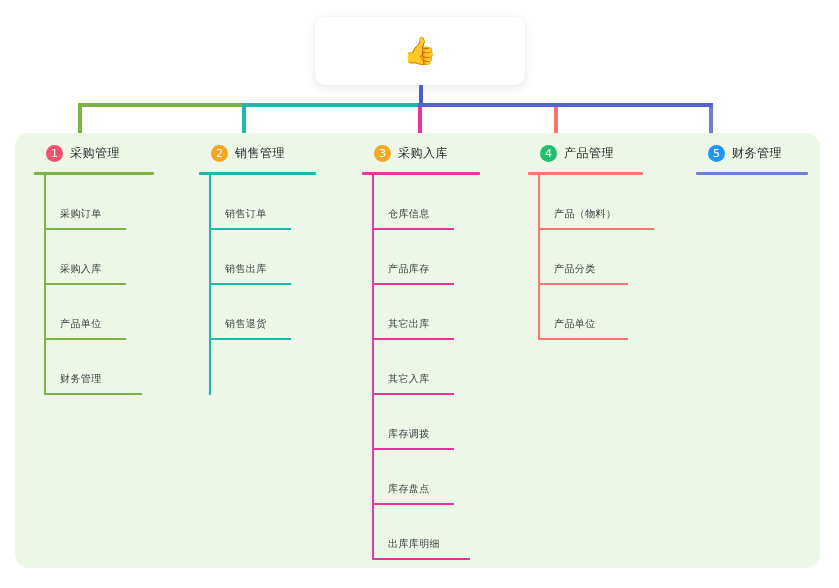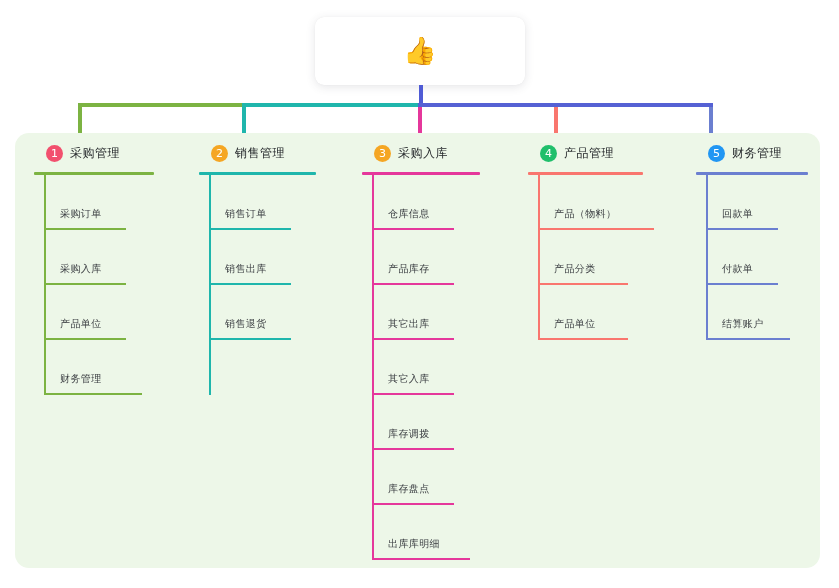--- a/index.html
+++ b/index.html
@@ -185,31 +185,16 @@
             <div class="item-rule" style="width: 90px; background: rgb(249, 118, 110);"></div>
           </div>
         </div>
       </div>
       <div class="col" style="left: 696px; width: 125px;">
         <div class="col-head">
           <span class="badge" style="background: rgb(33, 150, 243);">5</span>
           <span class="col-title">财务管理</span>
         </div>
         <div class="col-rule" style="width: 112px; background: rgb(107, 127, 208);"></div>
-        <div class="items">
-          <div class="spine" style="background: rgb(107, 127, 208); height: 165px;"></div>
-          <div class="item">
-            <span class="item-label">回款单</span>
-            <div class="item-rule" style="width: 72px; background: rgb(107, 127, 208);"></div>
-          </div>
-          <div class="item">
-            <span class="item-label">付款单</span>
-            <div class="item-rule" style="width: 72px; background: rgb(107, 127, 208);"></div>
-          </div>
-          <div class="item">
-            <span class="item-label">结算账户</span>
-            <div class="item-rule" style="width: 84px; background: rgb(107, 127, 208);"></div>
-          </div>
-        </div>
       </div>
     </div>
 
 </div>
 
 </body></html>

